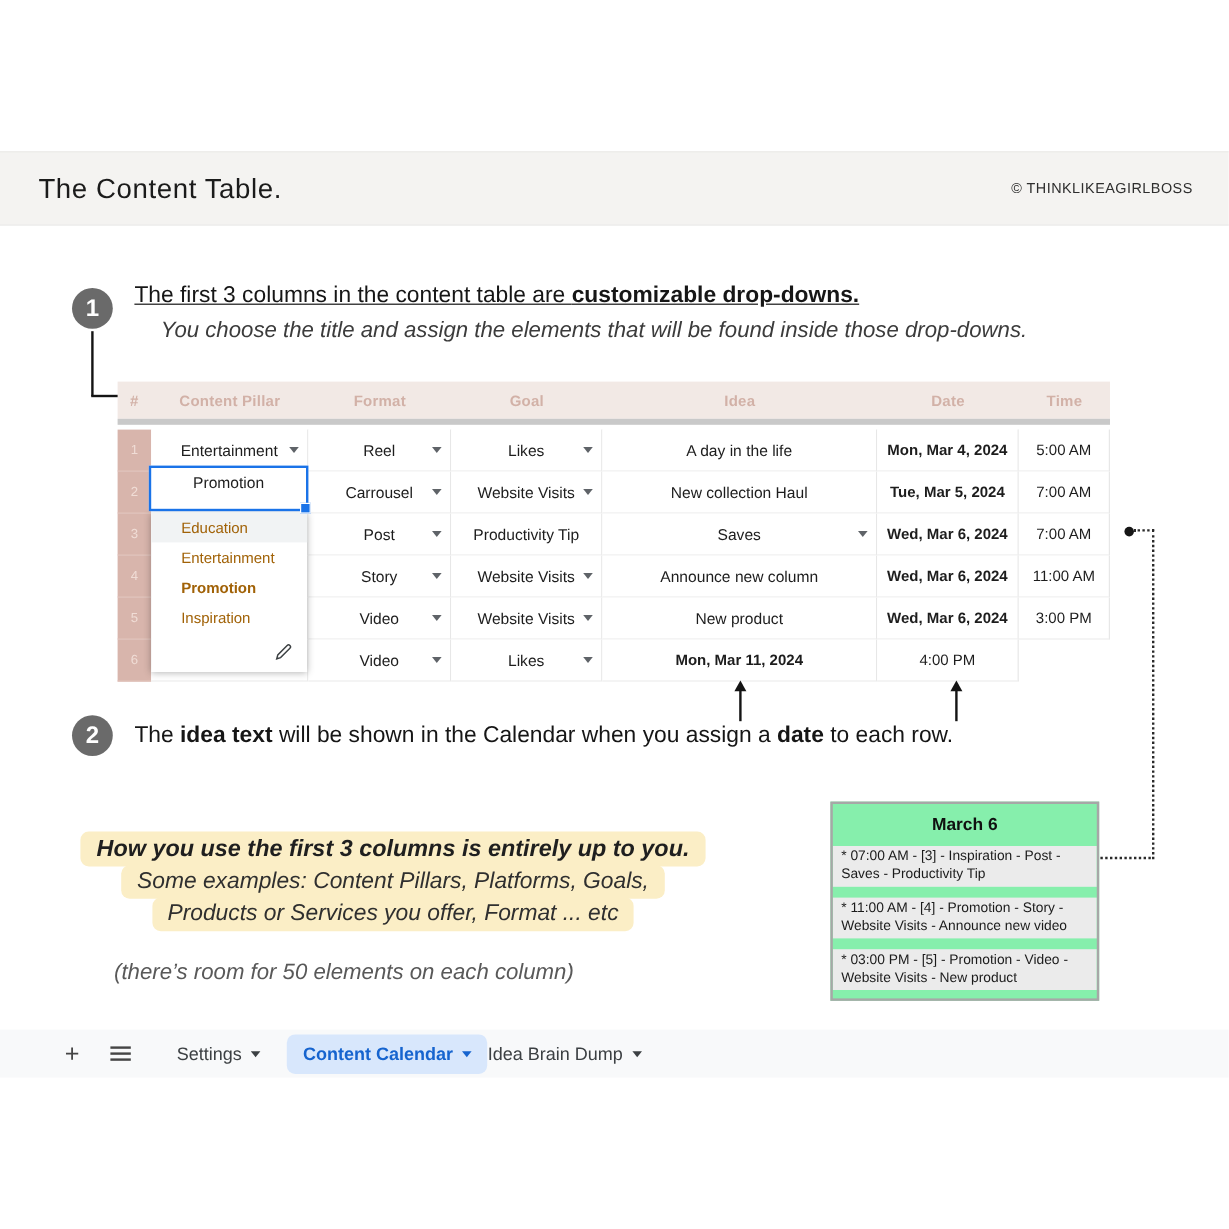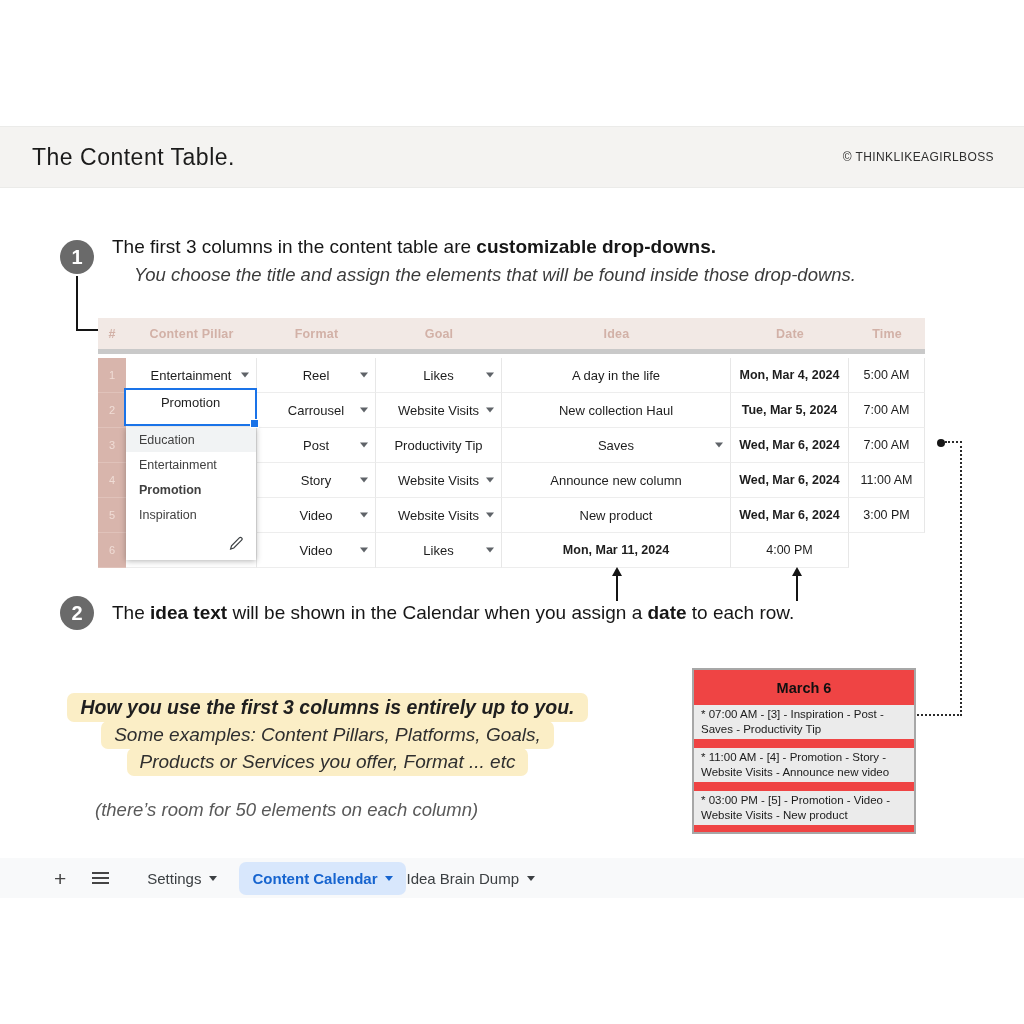--- a/index.html
+++ b/index.html
@@ -47,21 +47,21 @@
   
   .sel{position:absolute;left:26px;top:70px;width:133px;height:38px;box-sizing:border-box;
       border:2px solid var(--accent);background:#fff;z-index:6;display:flex;justify-content:center;
       font-size:13px;color:#1d1d1d;padding-top:5px;}
   .sel::after{content:"";position:absolute;right:-4px;bottom:-4px;width:7px;height:7px;
       background:var(--accent);border:1px solid #fff;}
 
   
   .ddpanel{position:absolute;left:28px;top:109px;width:130px;background:#fff;z-index:5;
       box-shadow:0 1px 6px rgba(0,0,0,.3);}
-  .opt{height:25px;display:flex;align-items:center;padding-left:13px;font-size:12.5px;color:#404040;}
+  .opt{height:25px;display:flex;align-items:center;padding-left:25px;font-size:12.5px;color:#a16207;}
   .opt.hl{background:#f1f3f4;}
   .opt.bold{font-weight:700;}
   .opt-edit{height:33px;display:flex;align-items:center;justify-content:flex-end;padding-right:12px;}
 
   
   .dot{position:absolute;left:937px;top:439px;width:8px;height:8px;border-radius:50%;background:#161616;}
   .d-h1{position:absolute;left:945px;top:441px;width:17px;border-top:2px dotted #2a2a2a;}
   .d-v{position:absolute;left:960px;top:441px;height:275px;border-left:2px dotted #2a2a2a;}
   .d-h2{position:absolute;left:910px;top:714px;width:52px;border-top:2px dotted #2a2a2a;}
   .d-head{position:absolute;left:901px;top:710px;width:0;height:0;
@@ -73,21 +73,21 @@
       border-right:5px solid transparent;border-bottom:9px solid #141414;}
 
   
   .hl-box{position:absolute;left:55px;top:694px;width:545px;text-align:center;}
   .hl-line{display:block;width:max-content;margin:-1px auto 0 auto;background:var(--highlight-bg);
       border-radius:7px;padding:3px 13px;font-size:19px;font-style:italic;color:#2f2f2f;}
   .hl-line.first{font-weight:800;font-size:19.5px;color:#1f1f1f;}
   .note{position:absolute;left:95px;top:799px;font-size:18.5px;font-style:italic;color:#595959;}
 
   
-  .cal{position:absolute;left:692px;top:668px;width:224px;height:166px;background:#ef4444;
+  .cal{position:absolute;left:692px;top:668px;width:224px;height:166px;background:#86efac;
       border:2px solid #a7a7a7;box-sizing:border-box;overflow:hidden;}
   .cal-title{text-align:center;font-weight:800;font-size:14.5px;margin-top:10px;color:#101010;}
   .cal-entries{margin-top:9px;display:flex;flex-direction:column;gap:9px;}
   .cal-entry{background:#ebebeb;font-size:11.5px;line-height:1.3;padding:2px 4px 2px 7px;color:#1b1b1b;}
 
   
   .tabs{position:absolute;left:0;top:858px;width:100%;height:40px;background:#f8f9fa;
       display:flex;align-items:center;}
   .plus{margin-left:54px;font-size:21px;color:#454545;line-height:1;}
   .burger{margin-left:26px;display:flex;flex-direction:column;gap:3px;}
@@ -104,21 +104,21 @@
 <div class="page">
 
   <div class="band">
     <div class="band-title">The Content Table.</div>
     <div class="band-copy">© THINKLIKEAGIRLBOSS</div>
   </div>
 
   <div class="num-circle" style="left:60px;top:240px;">
     <span>1</span>
   </div>
-  <div class="step-line" style="left:112px;top:236px;"><span>The first 3 columns in the content table are </span><span class="b">customizable drop-downs.</span></div>
+  <div class="step-line" style="left:112px;top:236px;text-decoration:underline;"><span>The first 3 columns in the content table are </span><span class="b">customizable drop-downs.</span></div>
   <div class="step-sub" style="left:112px;top:264px;">You choose the title and assign the elements that will be found inside those drop-downs.</div>
   <div class="c1-v"></div>
   <div class="c1-h"></div>
   <div class="c1-head"></div>
 
   <div class="tbl">
     <div class="thead">
       <div class="th">#</div>
       <div class="th">Content Pillar</div>
       <div class="th">Format</div>

